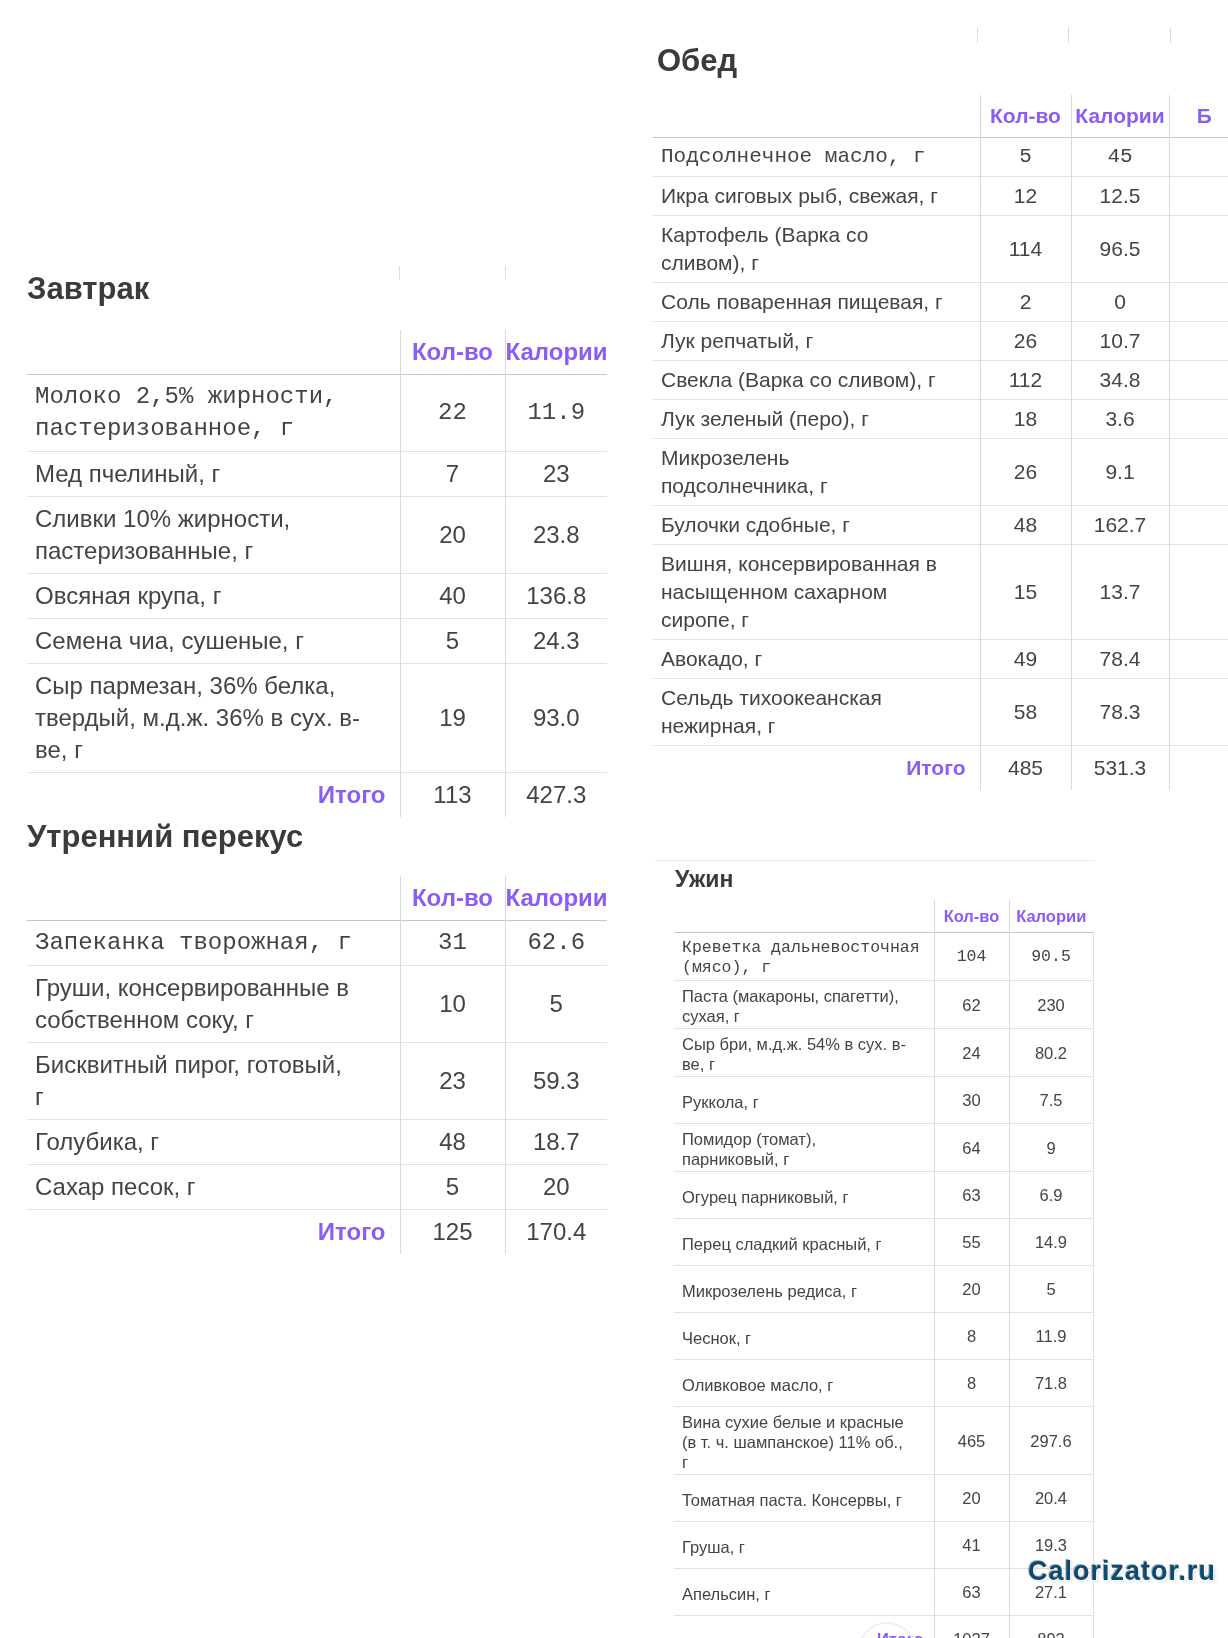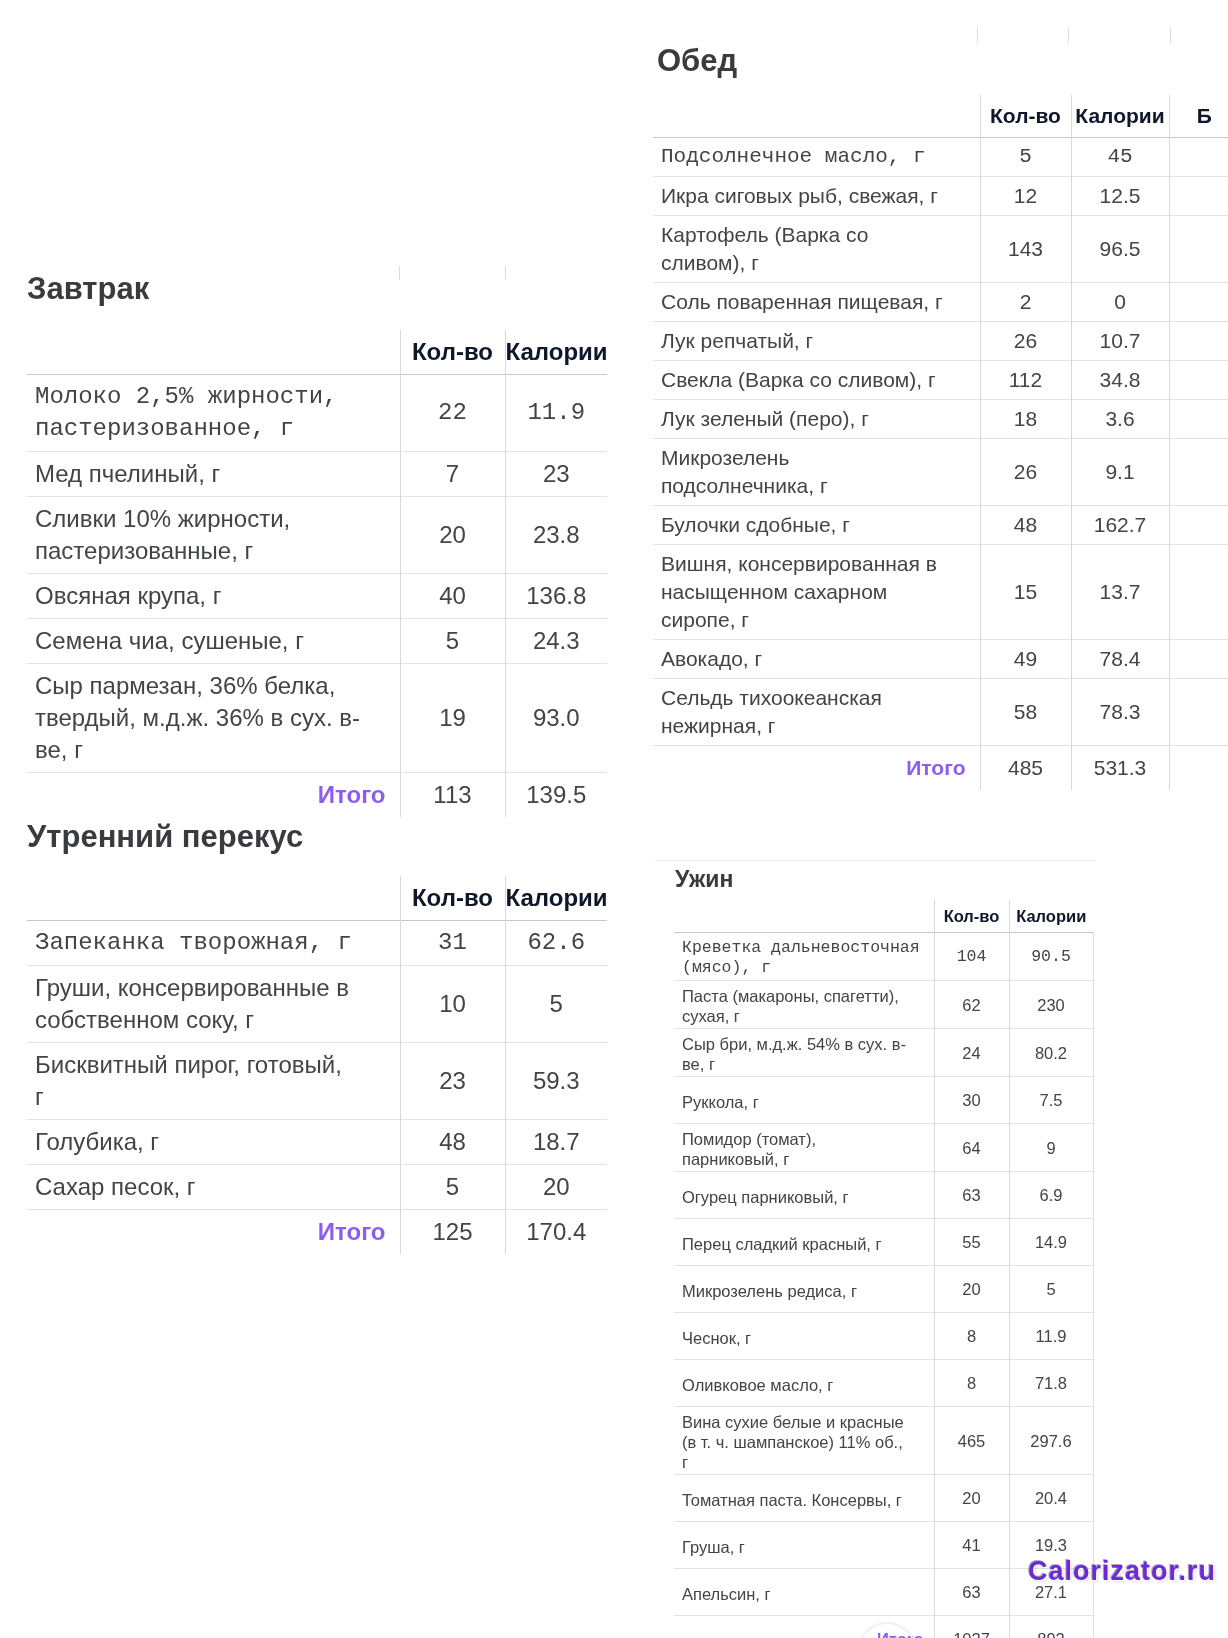--- a/index.html
+++ b/index.html
@@ -6,21 +6,21 @@
   .canvas{
     position:relative;width:1228px;height:1638px;background:#ffffff;overflow:hidden;
     font-family:"Liberation Sans","DejaVu Sans",sans-serif;color:#434448;
   }
   h2.section-title{margin:0;font-weight:700;color:#3a3b3e;}
   .size-big h2.section-title{font-size:31px;line-height:38px;}
   .dinner h2.section-title{font-size:23px;line-height:26px;margin-top:5px;padding-left:20px;}
 
   table.meal-table{border-collapse:collapse;table-layout:fixed;}
   table.meal-table th,table.meal-table td{overflow:hidden;vertical-align:middle;}
-  th{font-weight:700;color:#0f172a;text-align:center;padding:0;margin-left:48px;}
+  th{font-weight:700;color:#8b5cf6;text-align:center;padding:0;margin-left:48px;}
   td.name{white-space:pre-line;text-align:left;}
   td.num{text-align:center;}
   th.qty,td.qty,th.cal,td.cal,th.b,td.b{border-left:1px solid #d9d9d9;}
   tbody td{border-top:1px solid #e2e2e2;}
   tbody tr:first-child td{border-top:1px solid #c6c6c6;font-family:Liberation Mono, monospace;}
   tfoot td{border-top:1px solid #e2e2e2;}
   td.total-label{text-align:right;font-weight:700;color:#8b5cf6;}
 
   
   .tbl-l{width:580px;font-size:24px;line-height:32px;}
@@ -54,21 +54,21 @@
   .sec-lunch h2{padding-left:4px;}
   .sec-lunch table{margin-top:15px;}
   .sec-dinner{left:655px;top:860px;width:440px;border-top:1px solid #ececec;}
 
   .tick{position:absolute;width:1px;background:#dcdcdc;}
   .arc-remnant{position:absolute;left:857px;top:1622px;width:56px;height:30px;
     border:2px solid #f0f0f0;border-bottom:none;border-radius:56px 56px 0 0;}
 
   .watermark{
     position:absolute;left:1028px;top:1556px;font-size:27px;font-weight:700;letter-spacing:1px;
-    color:#6d28d9;
+    color:#0c4a6e;
     text-shadow:-1px -1px 0 #a7adb6, 1px 1px 0 #ffffff, 2px 2px 3px rgba(60,70,90,0.18);
   }
 </style>
 </head>
 <body>
 
 <div class="canvas">
 
   <div class="tick" style="left:399px;top:266px;height:14px;"></div>
   <div class="tick" style="left:505px;top:266px;height:14px;"></div>
@@ -124,21 +124,21 @@
 твердый, м.д.ж. 36% в сух. в-
 ве, г</td>
             <td class="num qty">19</td>
             <td class="num cal">93.0</td>
           </tr>
         </tbody>
       <tfoot>
         <tr>
           <td class="name total-label">Итого</td>
           <td class="num qty">113</td>
-          <td class="num cal">139.5</td>
+          <td class="num cal">427.3</td>
         </tr>
       </tfoot>
     </table>
   </section>
 
   <section class="sec sec-morning size-big">
     <h2 class="section-title">Утренний перекус</h2>
     <table class="meal-table tbl-l">
       <colgroup>
           <col style="width:373px">
@@ -217,21 +217,21 @@
           </tr>
           <tr>
             <td class="name">Икра сиговых рыб, свежая, г</td>
             <td class="num qty">12</td>
             <td class="num cal">12.5</td>
             <td class="b"></td>
           </tr>
           <tr>
             <td class="name">Картофель (Варка со
 сливом), г</td>
-            <td class="num qty">143</td>
+            <td class="num qty">114</td>
             <td class="num cal">96.5</td>
             <td class="b"></td>
           </tr>
           <tr>
             <td class="name">Соль поваренная пищевая, г</td>
             <td class="num qty">2</td>
             <td class="num cal">0</td>
             <td class="b"></td>
           </tr>
           <tr>

